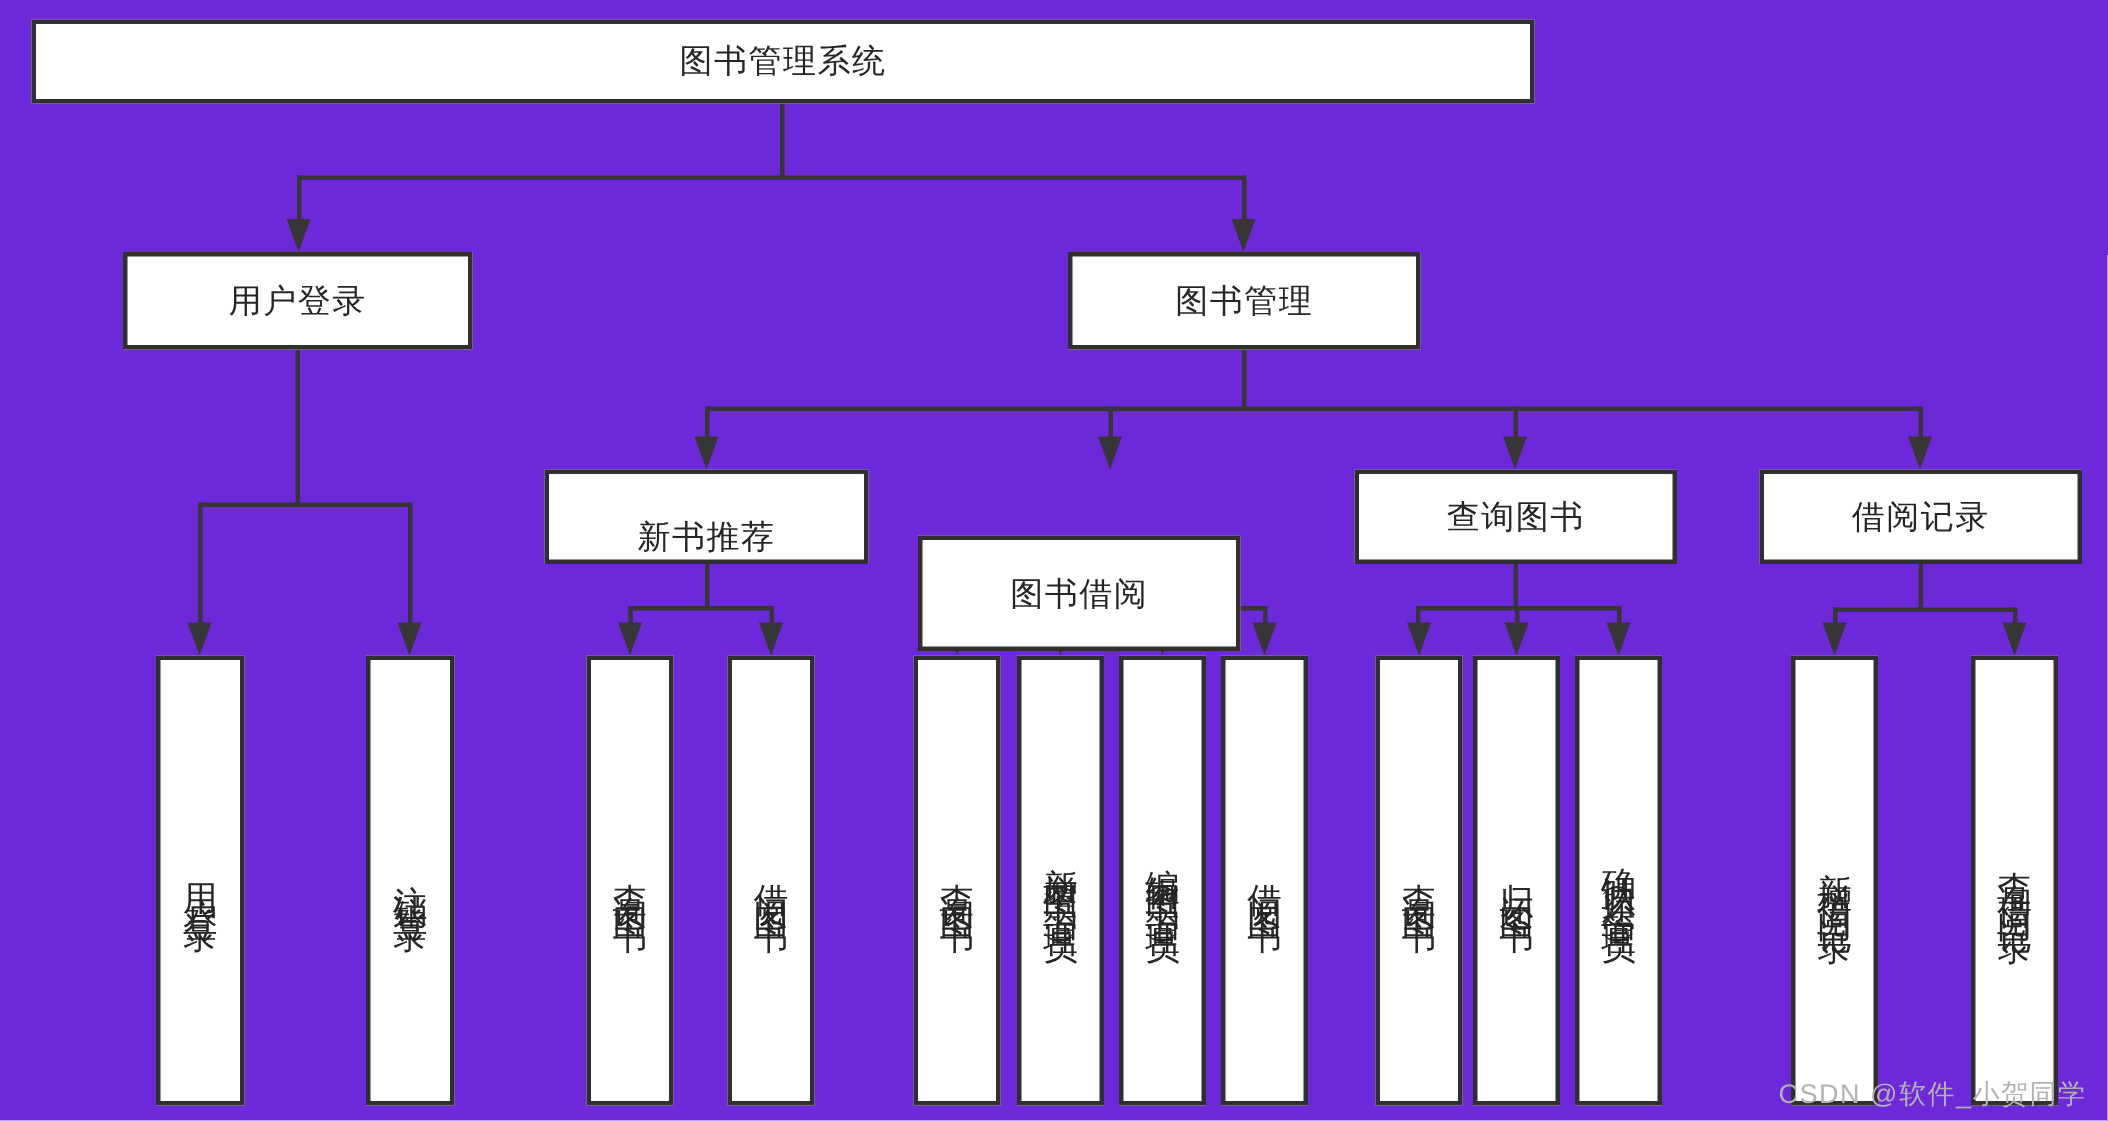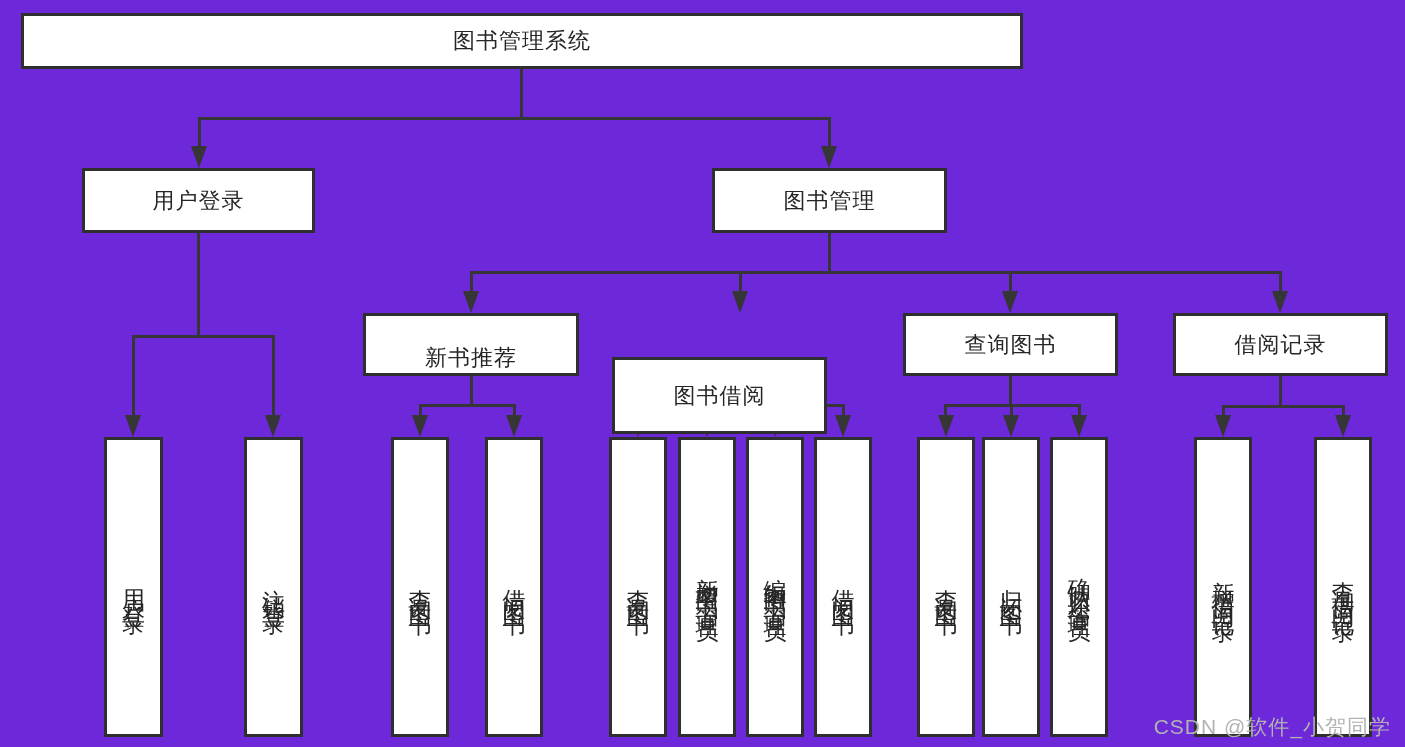--- a/index.html
+++ b/index.html
@@ -40,21 +40,21 @@
     font-size: 23px;
     letter-spacing: 8px;
     line-height: 1;
     color: #262626;
   }
   .box.v.tight span { letter-spacing: 6px; }
   .watermark {
     position: absolute;
     right: 14px;
     bottom: 6px;
-    font-size: 21px;
+    font-size: 18px;
     color: #b2b2b2;
     letter-spacing: 1px;
     white-space: nowrap;
     z-index: 5;
   }
 </style>
 </head>
 <body>
 
 <div class="canvas">

